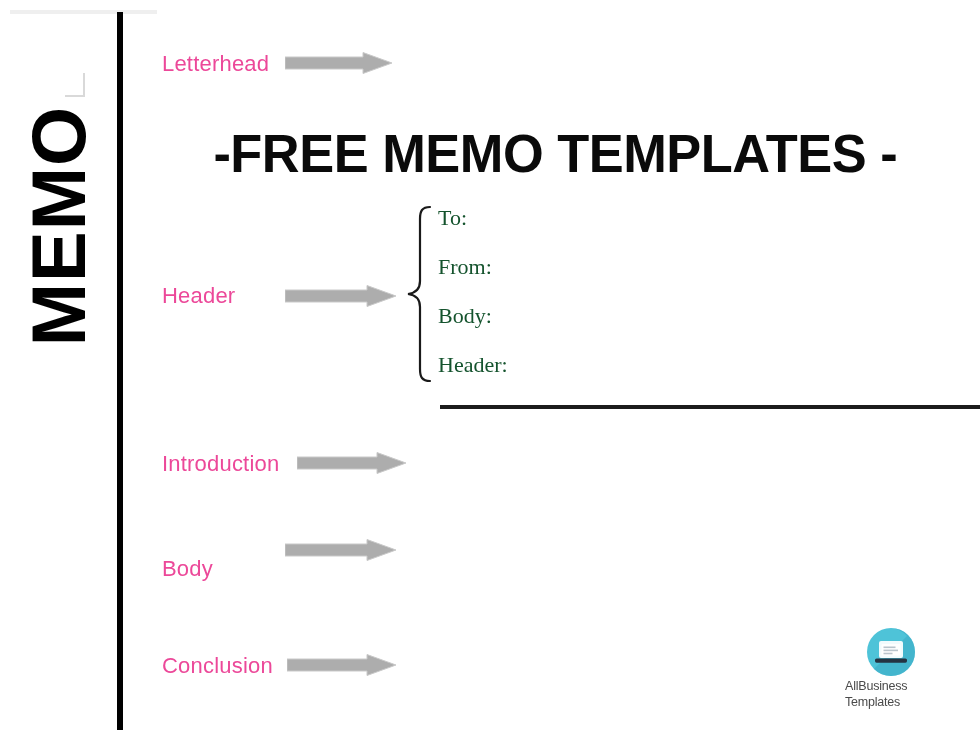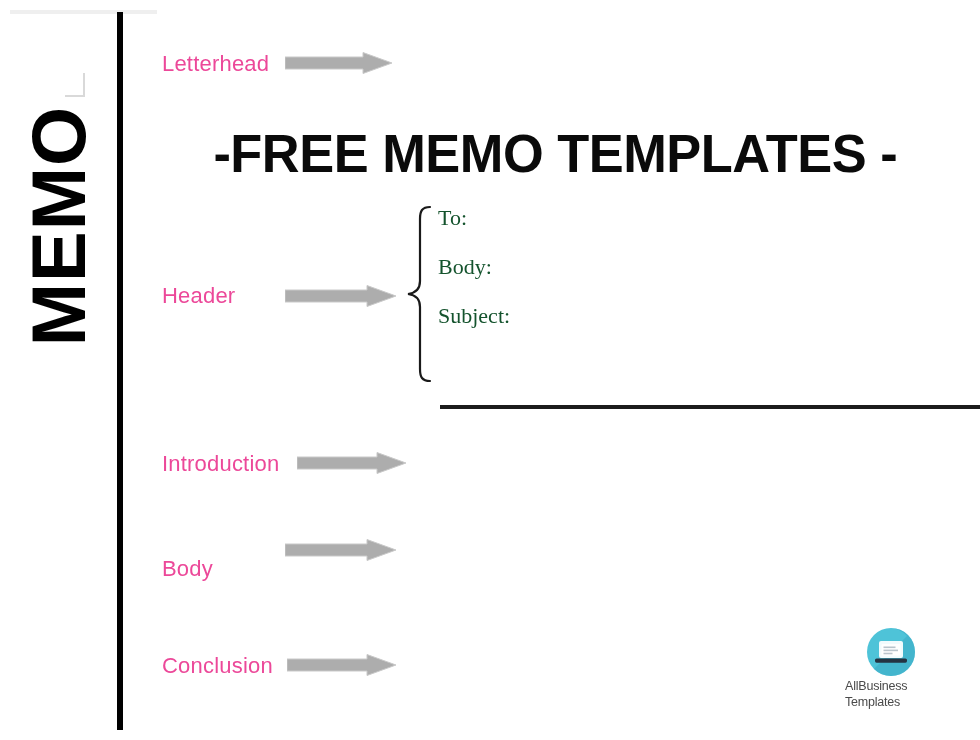--- a/index.html
+++ b/index.html
@@ -206,22 +206,23 @@
   </span>
 
   <span class="brace">
     <svg width="26" height="178" viewBox="0 0 26 178">
       <path d="M24,2 C16,2 14,6 14,14 L14,76 C14,84 10,88 2,89 C10,90 14,94 14,102 L14,164 C14,172 16,176 24,176" fill="none" stroke="#1a1a1a" stroke-width="2.2" stroke-linecap="round"></path>
     </svg>
   </span>
 
   <div class="memo-fields">
     <div class="memo-field">To:</div>
+    <div class="memo-field">From:</div>
     <div class="memo-field">Body:</div>
-    <div class="memo-field">Subject:</div>
+    <div class="memo-field">Header:</div>
   </div>
 
   <div class="h-rule"></div>
 
   <div class="label-row" style="left:162px; top:447px;">
     <span class="row-label">Introduction</span>
   </div>
   <span class="arrow" style="left:297px; top:452px;">
     <svg width="110" height="22" viewBox="0 0 110 22">
       <path d="M0,5 L80,5 L80,0.5 L109,11 L80,21.5 L80,17 L0,17 Z" fill="#adadad" stroke="#c9c9c9" stroke-width="1"></path>

